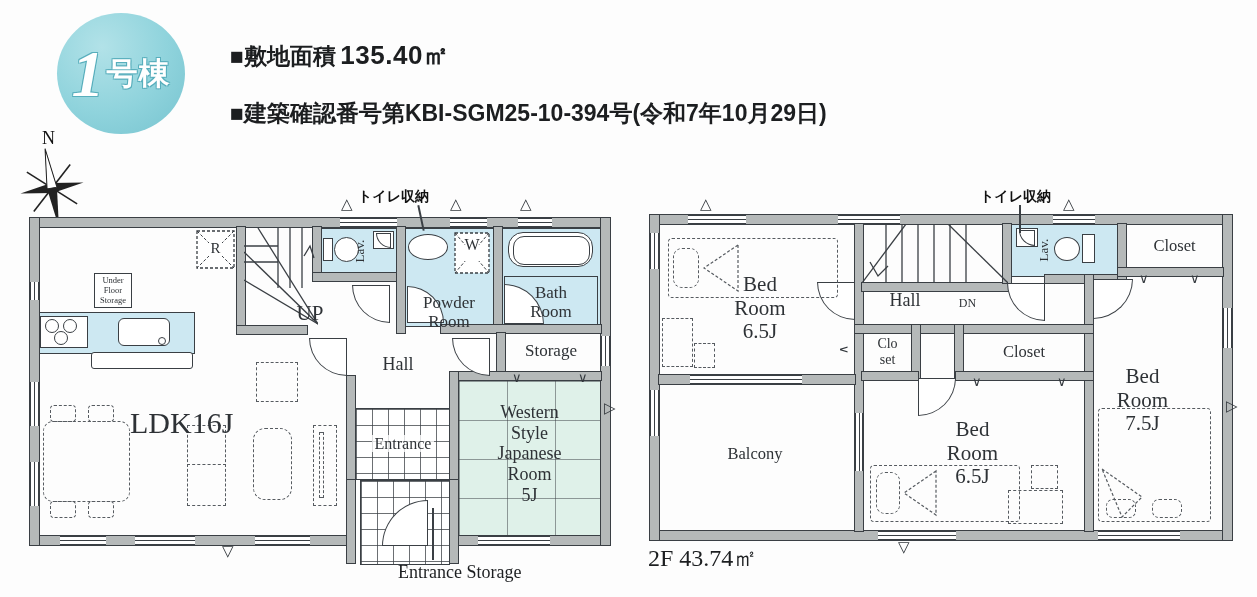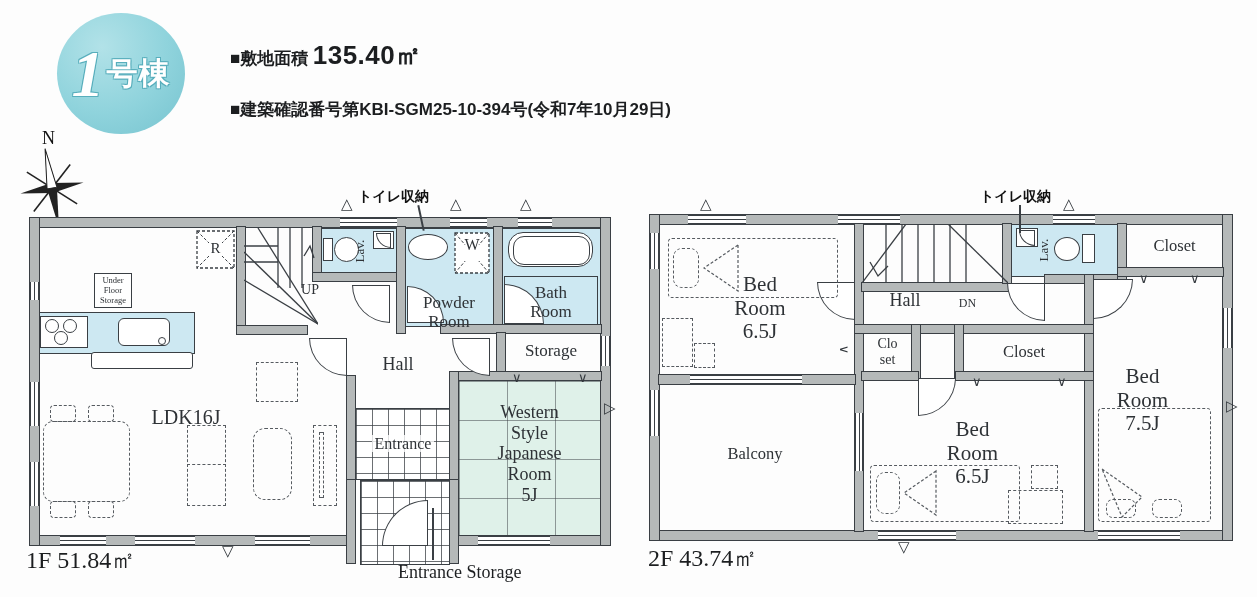--- a/index.html
+++ b/index.html
@@ -47,21 +47,21 @@
   .pline{position:absolute;background:var(--line);}
   
   .badge{position:absolute;left:57px;top:13px;width:128px;height:121px;border-radius:50%;
     background:radial-gradient(circle at 35% 28%, #b2e2e8 0%, var(--badge) 55%, #76c3cf 100%);
     display:flex;align-items:center;justify-content:center;color:#fff;}
   .badge .num{font-family:"Liberation Serif",serif;font-style:italic;font-weight:bold;font-size:66px;
     text-shadow:-1px -1px 0 #58aebc,1px -1px 0 #58aebc,-1px 1px 0 #58aebc,1px 1px 0 #58aebc;}
   .badge .suf{font-size:31px;font-weight:bold;letter-spacing:1px;margin-left:2px;
     text-shadow:-1px -1px 0 #58aebc,1px -1px 0 #58aebc,-1px 1px 0 #58aebc,1px 1px 0 #58aebc;}
   .hrow{position:absolute;left:230px;white-space:nowrap;font-weight:bold;color:#1c1e20;}
-  .hrow .hlabel{font-size:17px;}
+  .hrow .hlabel{font-size:23px;}
   .hrow .hvalue{font-size:26px;letter-spacing:.5px;}
   .hrow .hnote{font-size:17px;}
   .floor{position:absolute;}
   .arealabel{position:absolute;font-family:"Liberation Serif",serif;font-size:24px;color:#1c1e20;white-space:nowrap;}
   .eslabel{position:absolute;font-family:"Liberation Serif",serif;font-size:18px;color:#1c1e20;white-space:nowrap;}
   .compass{position:absolute;left:16px;top:128px;width:72px;height:104px;}
   .compass .n{position:absolute;left:26px;top:0;font-family:"Liberation Serif",serif;font-size:18px;color:#111;}
   svg{display:block;}
   .entbg{background:rgba(255,255,255,.78);padding:0 3px;}
   .burner{position:absolute;border:1.6px solid var(--line);border-radius:50%;background:#fff;}
@@ -196,22 +196,22 @@
     <div class="dash" style="left:58px;top:187px;width:26px;height:17px;border-radius:4px"></div>
     <div class="dash" style="left:20px;top:283px;width:26px;height:17px;border-radius:4px"></div>
     <div class="dash" style="left:58px;top:283px;width:26px;height:17px;border-radius:4px"></div>
     <div class="dash" style="left:226px;top:144px;width:42px;height:40px"></div>
     <div class="dash" style="left:157px;top:207px;width:39px;height:81px"></div>
     <div class="abs" style="left:157px;top:246px;width:39px;height:1px;border-top:1.3px dashed #565b60"></div>
     <div class="dash" style="left:223px;top:210px;width:39px;height:72px;border-radius:12px"></div>
     <div class="dash" style="left:283px;top:207px;width:24px;height:81px"></div>
     <div class="dash" style="left:289px;top:214px;width:5px;height:66px"></div>
 
-    <div class="rlabel" style="left:255px;top:64px;width:50px;font-size:14px">UP</div>
-    <div class="rlabel" style="left:111px;top:188px;width:90px;font-size:20px">LDK16J</div>
+    <div class="rlabel" style="left:255px;top:84px;width:50px;font-size:21px">UP</div>
+    <div class="rlabel" style="left:100px;top:188px;width:90px;font-size:30px">LDK16J</div>
     <div class="rlabel" style="left:338px;top:137px;width:60px;font-size:18px">Hall</div>
     <div class="rlabel" style="left:375px;top:76px;width:88px;font-size:17px">
       <div>Powder</div>
       <div>Room</div>
     </div>
     <div class="rlabel" style="left:481px;top:66px;width:80px;font-size:17px">
       <div>Bath</div>
       <div>Room</div>
     </div>
     <div class="rlabel" style="left:475px;top:124px;width:92px;font-size:17px">Storage</div>
@@ -348,15 +348,14 @@
   <span class="tri" style="left:1226px;top:399px">▷</span>
 
   <div class="ann" style="left:358px;top:188px">トイレ収納</div>
   <div class="pline" style="left:420px;top:205px;width:1.5px;height:26px;transform:rotate(-12deg)"></div>
   <div class="ann" style="left:980px;top:188px">トイレ収納</div>
   <div class="pline" style="left:1019px;top:205px;width:1.5px;height:28px"></div>
 
   <div class="pline" style="left:432px;top:508px;width:1.5px;height:52px"></div>
   <div class="eslabel" style="left:398px;top:562px">Entrance Storage</div>
 
-  <div class="arealabel" style="left:26px;top:544px">1F 51.84㎡</div>
   <div class="arealabel" style="left:648px;top:542px">2F 43.74㎡</div>
 </div>
 
 </body></html>

